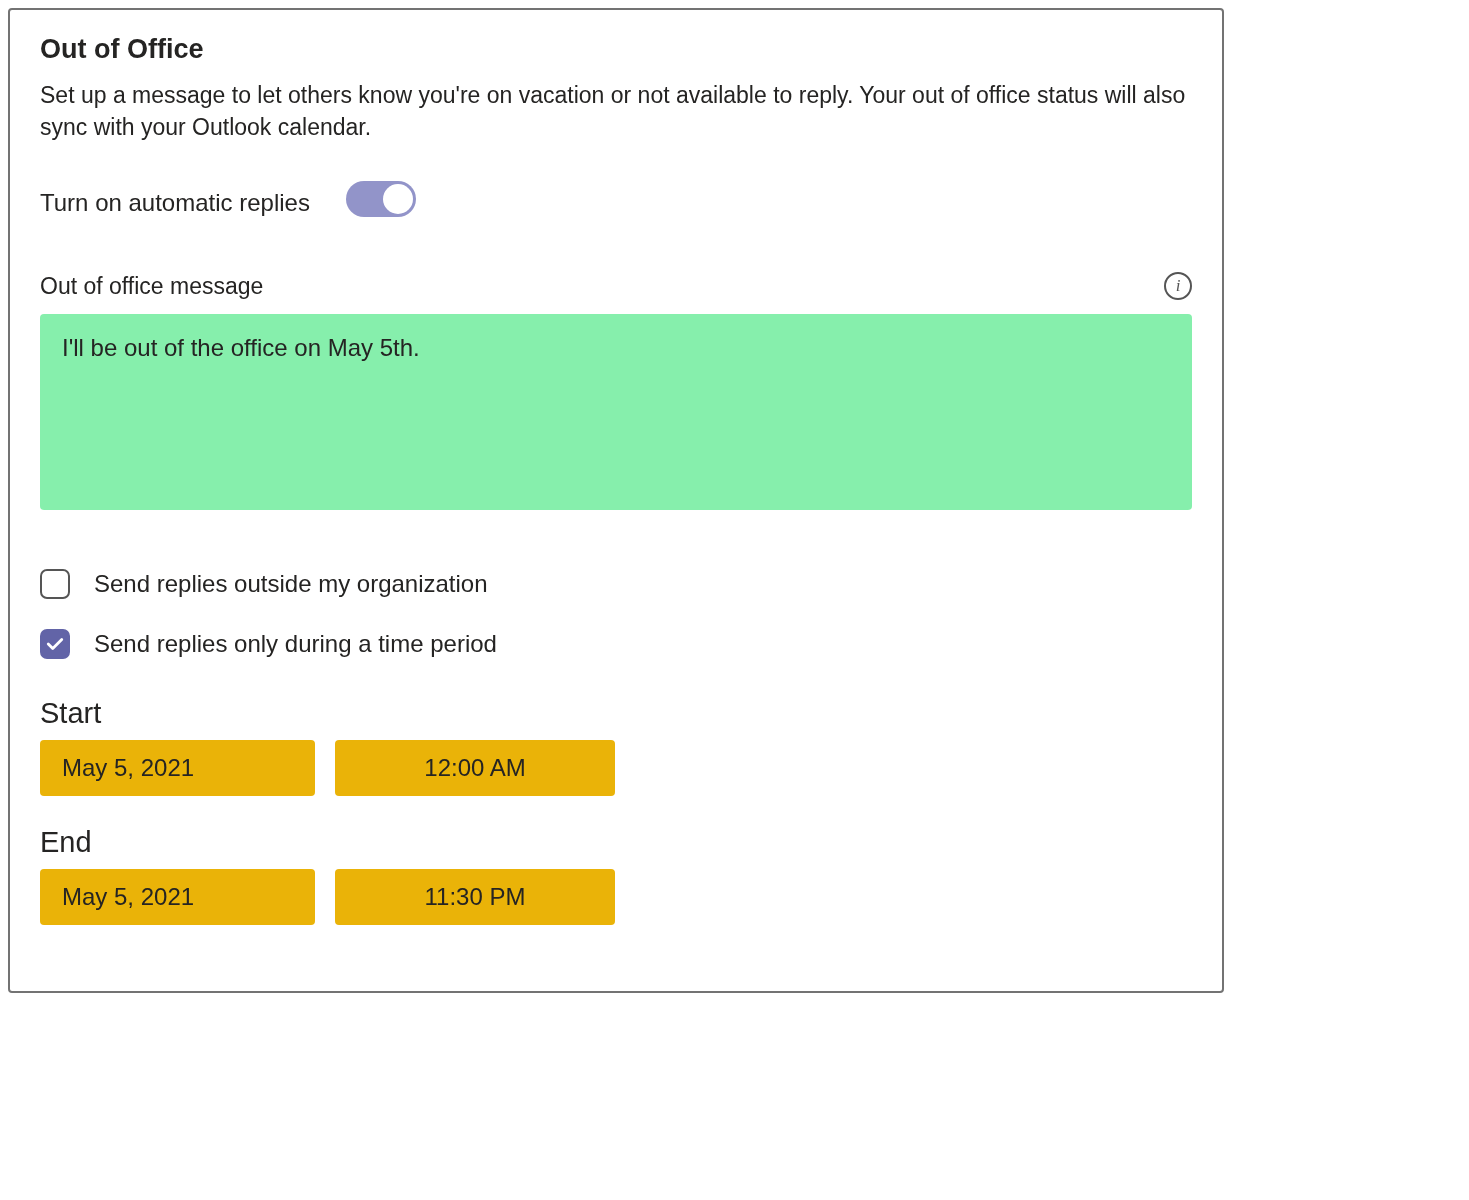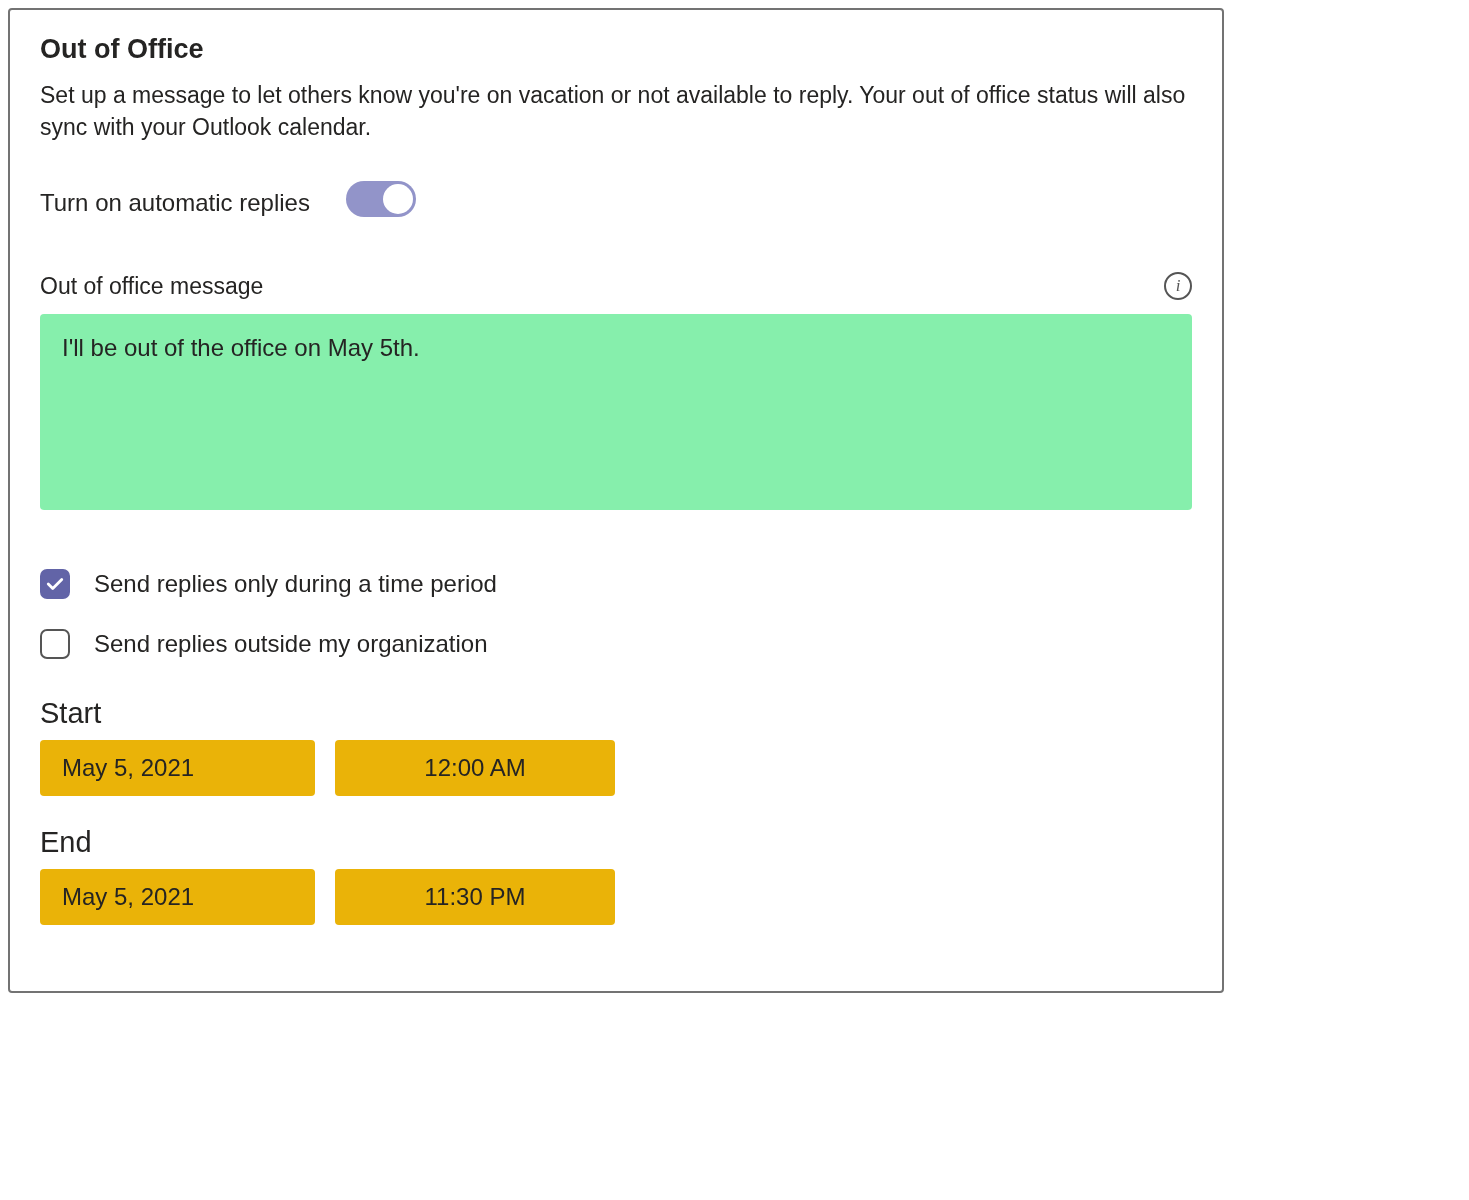--- a/index.html
+++ b/index.html
@@ -176,33 +176,33 @@
   </div>
 
   <div class="message-label-row">
     <span class="message-label">Out of office message</span>
     <span class="info-icon">i</span>
   </div>
 
   <textarea class="message-box" style="">I'll be out of the office on May 5th.</textarea>
 
   <div class="checkbox-row">
+    <div class="checkbox">
+      
+    </div>
+    <span class="checkbox-label">Send replies outside my organization</span>
+  </div>
+
+  <div class="checkbox-row">
     <div class="checkbox checked">
       <svg viewBox="0 0 16 16">
           <path d="M2 8l4 4 8-8" stroke="#fff" stroke-width="2.5" fill="none" stroke-linecap="round" stroke-linejoin="round"></path>
         </svg>
     </div>
     <span class="checkbox-label">Send replies only during a time period</span>
-  </div>
-
-  <div class="checkbox-row">
-    <div class="checkbox">
-      
-    </div>
-    <span class="checkbox-label">Send replies outside my organization</span>
   </div>
 
   <div class="period-section">
     <div class="period-label">Start</div>
     <div class="period-row">
       <div class="date-field">May 5, 2021</div>
       <div class="time-field">12:00 AM</div>
     </div>
 
     <div class="period-label">End</div>

